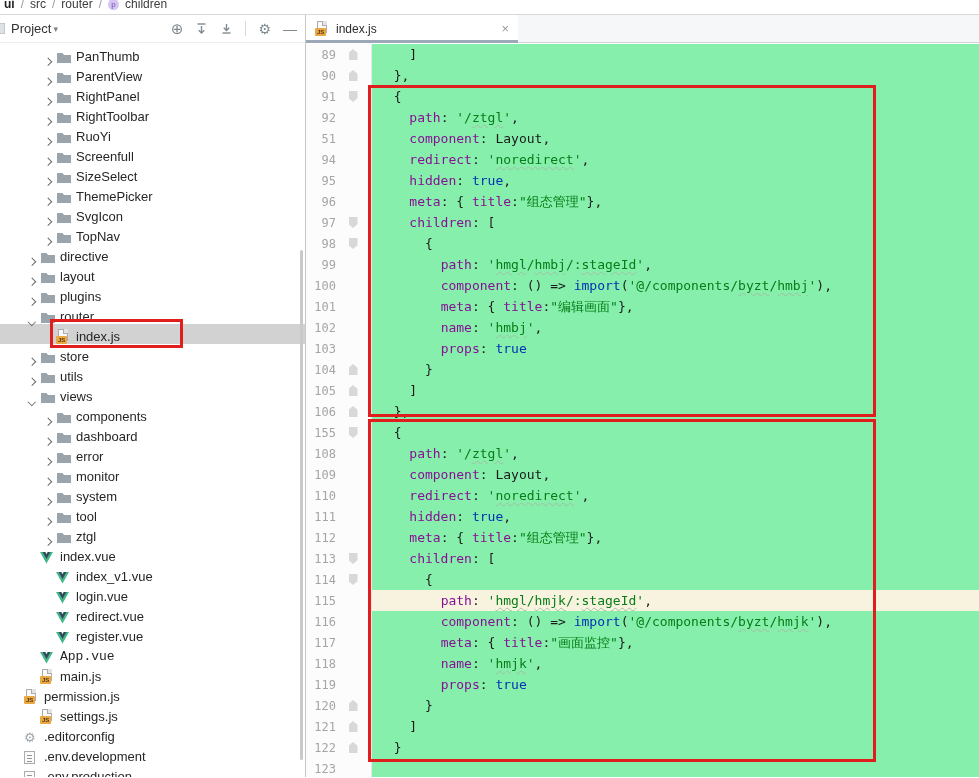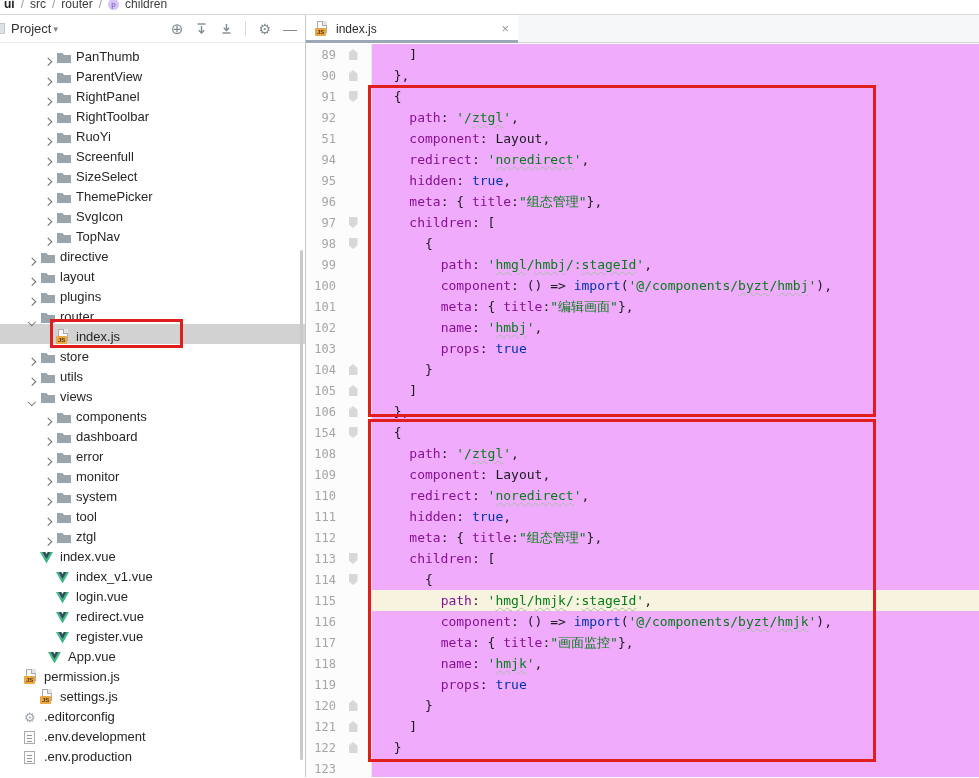--- a/index.html
+++ b/index.html
@@ -48,21 +48,21 @@
   .panel-scrollbar { position:absolute; right:2px; top:235px; width:3px; height:510px; background:#C9C9C9; border-radius:2px; }
   .tree-annotation { position:absolute; left:50px; top:304px; width:133px; height:29px; border:3px solid #E11E1E; pointer-events:none; }
 
   
   .editor { flex:1; position:relative; background:#fff; }
   .tab-bar { height:28px; background:#F6F7F8; border-bottom:1px solid #D3D3D3; display:flex; }
   .tab { width:212px; background:#fff; display:flex; align-items:center; gap:7px; padding:0 9px; position:relative; font-size:12px; color:#2b2b2b; }
   .tab-underline { position:absolute; bottom:-1px; left:0; right:0; height:3px; background:#9CA8B8; }
   .tab-close { margin-left:auto; color:#9a9a9a; font-size:13px; line-height:13px; }
 
-  .code { position:absolute; top:29px; left:0; right:0; bottom:0; background:#f0abfc; }
+  .code { position:absolute; top:29px; left:0; right:0; bottom:0; background:#86efac; }
   .code-line { height:21px; display:flex; }
   .gutter-cell { width:66px; flex-shrink:0; display:flex; align-items:center; border-right:1px solid #E9E9E9; background:#FCFCFC; }
   .lnum { width:30px; text-align:right; font-family:"DejaVu Sans Mono",monospace; font-size:12px; color:#A5A5A5; }
   .fold-slot { width:34px; display:flex; justify-content:center; align-items:center; }
   .fm { width:9px; height:11px; background:#D8D8D8; }
   .fm.up   { clip-path:polygon(50% 0,100% 35%,100% 100%,0 100%,0 35%); }
   .fm.down { clip-path:polygon(0 0,100% 0,100% 65%,50% 100%,0 65%); }
   .code-text { flex:1; font-family:"DejaVu Sans Mono",monospace; font-size:13px; line-height:21px; white-space:pre; padding-left:6px; }
   .code-line.hl .code-text { background:#F7F3DE; }
   .tk-p { color:#1A1A1A; }
@@ -432,29 +432,39 @@
         <div class="tree-row" style="padding-left: 40px;">
           <span class="chev-slot"></span>
           <span class="icon-slot">
             <svg width="13" height="12" viewBox="0 0 13 12">
               <polygon points="0,0 5.2,0 6.5,2.2 7.8,0 13,0 6.5,11.5" fill="#41B883"></polygon>
               <polygon points="2.6,0 6.5,6.9 10.4,0 7.8,0 6.5,2.2 5.2,0" fill="#34495E"></polygon>
             </svg>
           </span>
           <span class="tree-label">register.vue</span>
         </div>
-        <div class="tree-row" style="padding-left: 32px;">
+        <div class="tree-row" style="padding-left: 24px; font-family: Liberation Mono, monospace;">
           <span class="chev-slot"></span>
           <span class="icon-slot">
             <svg width="13" height="12" viewBox="0 0 13 12">
               <polygon points="0,0 5.2,0 6.5,2.2 7.8,0 13,0 6.5,11.5" fill="#41B883"></polygon>
               <polygon points="2.6,0 6.5,6.9 10.4,0 7.8,0 6.5,2.2 5.2,0" fill="#34495E"></polygon>
             </svg>
           </span>
           <span class="tree-label">App.vue</span>
+        </div>
+        <div class="tree-row" style="padding-left: 24px;">
+          <span class="chev-slot"></span>
+          <span class="icon-slot">
+            <span class="js-icon">
+              <span class="js-page"></span>
+              <span class="js-badge">JS</span>
+            </span>
+          </span>
+          <span class="tree-label">main.js</span>
         </div>
         <div class="tree-row" style="padding-left: 8px;">
           <span class="chev-slot"></span>
           <span class="icon-slot">
             <span class="js-icon">
               <span class="js-page"></span>
               <span class="js-badge">JS</span>
             </span>
           </span>
           <span class="tree-label">permission.js</span>
@@ -645,21 +655,21 @@
           <span class="gutter-cell">
             <span class="lnum">106</span>
             <span class="fold-slot">
               <span class="fm up"></span>
             </span>
           </span>
           <span class="code-text"><span class="tk-p">  },</span></span>
         </div>
         <div class="code-line">
           <span class="gutter-cell">
-            <span class="lnum">154</span>
+            <span class="lnum">155</span>
             <span class="fold-slot">
               <span class="fm down"></span>
             </span>
           </span>
           <span class="code-text"><span class="tk-p">  {</span></span>
         </div>
         <div class="code-line">
           <span class="gutter-cell">
             <span class="lnum">108</span>
             <span class="fold-slot"></span>

